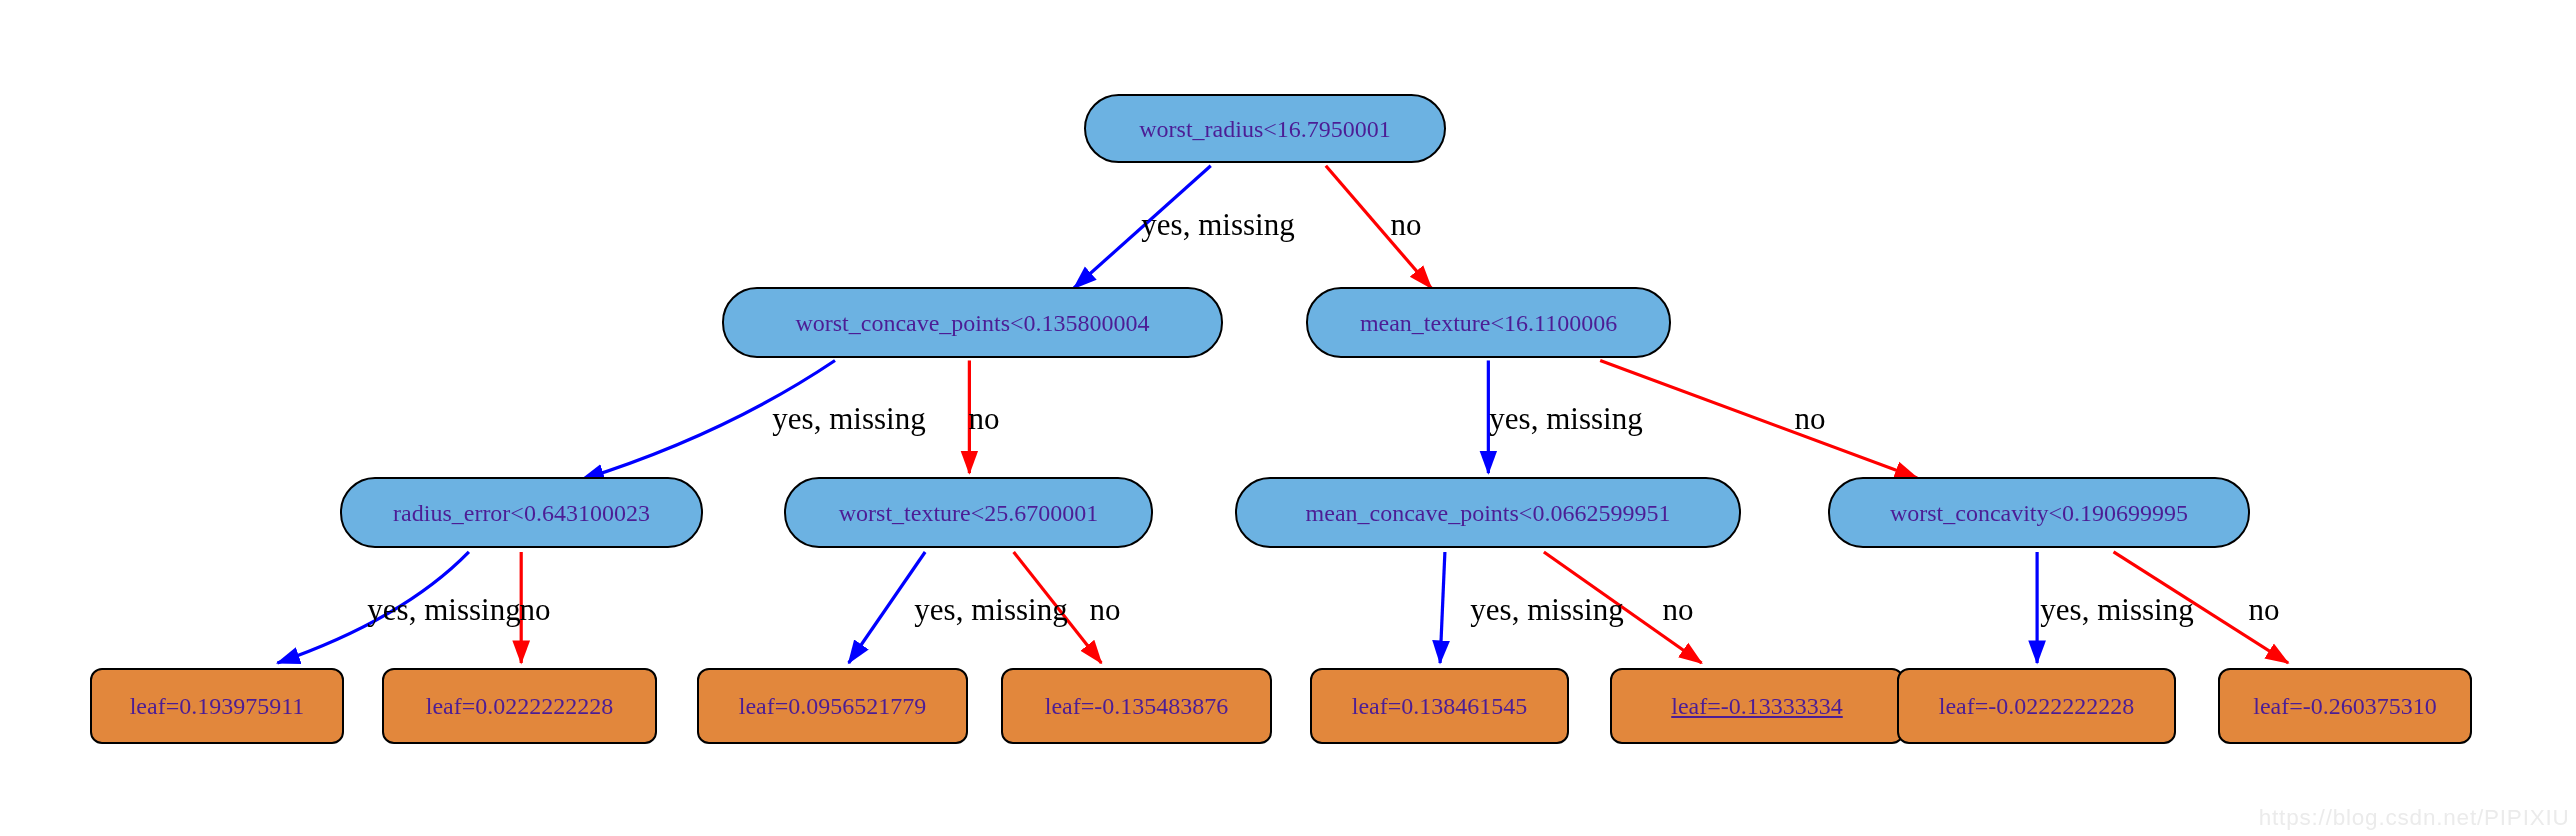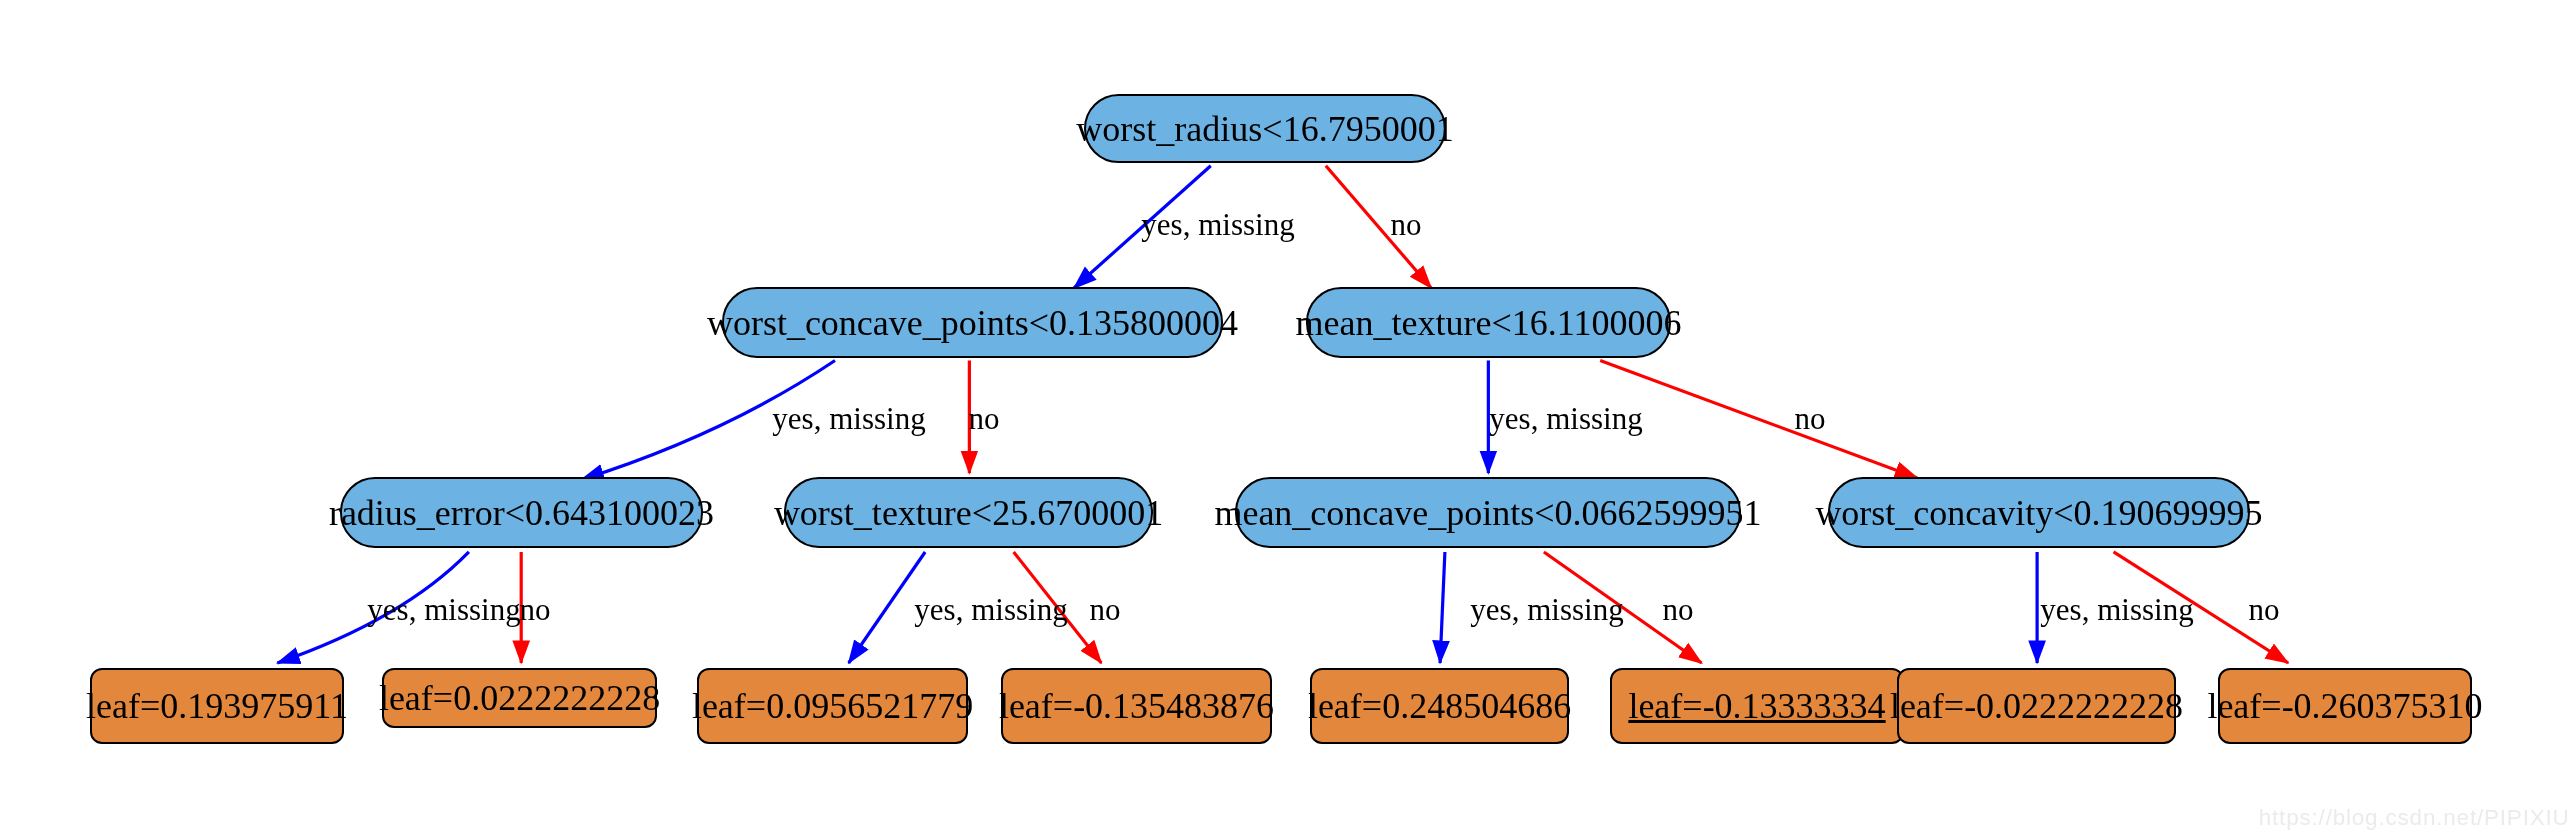--- a/index.html
+++ b/index.html
@@ -27,22 +27,22 @@
   .edge-no  { stroke: var(--no-color, #ff0000);  stroke-width: 4; fill: none; }
   .arrowhead-yes { fill: var(--yes-color, #0000ff); }
   .arrowhead-no  { fill: var(--no-color, #ff0000); }
   .node {
     position: absolute;
     display: flex;
     align-items: center;
     justify-content: center;
     box-sizing: border-box;
     border: 2.4px solid var(--border-color, #000000);
-    font-size: 36px;
-    color: #000000;
+    font-size: 24px;
+    color: #4c1d95;
     white-space: nowrap;
     line-height: 1;
   }
   .node.decision {
     background: var(--decision-fill, #6cb2e2);
     border-radius: 35px;
   }
   .node.leaf {
     background: var(--leaf-fill, #e2873c);
     border-radius: 12px;
@@ -98,24 +98,24 @@
 
   <div class="node decision" style="left:1084px; top:94px; width:362px; height:69px;">worst_radius&lt;16.7950001</div>
   <div class="node decision" style="left:722px; top:287px; width:501px; height:71px;">worst_concave_points&lt;0.135800004</div>
   <div class="node decision" style="left:1306px; top:287px; width:365px; height:71px;">mean_texture&lt;16.1100006</div>
   <div class="node decision" style="left:340px; top:477px; width:363px; height:71px;">radius_error&lt;0.643100023</div>
   <div class="node decision" style="left:784px; top:477px; width:369px; height:71px;">worst_texture&lt;25.6700001</div>
   <div class="node decision" style="left:1235px; top:477px; width:506px; height:71px;">mean_concave_points&lt;0.0662599951</div>
   <div class="node decision" style="left:1828px; top:477px; width:422px; height:71px;">worst_concavity&lt;0.190699995</div>
 
   <div class="node leaf" style="left:90px; top:668px; width:254px; height:76px;">leaf=0.193975911</div>
-  <div class="node leaf" style="left:382px; top:668px; width:275px; height:60px;">leaf=0.0222222228</div>
+  <div class="node leaf" style="left:382px; top:668px; width:275px; height:76px;">leaf=0.0222222228</div>
   <div class="node leaf" style="left:697px; top:668px; width:271px; height:76px;">leaf=0.0956521779</div>
   <div class="node leaf" style="left:1001px; top:668px; width:271px; height:76px;">leaf=-0.135483876</div>
-  <div class="node leaf" style="left:1310px; top:668px; width:259px; height:76px;">leaf=0.248504686</div>
+  <div class="node leaf" style="left:1310px; top:668px; width:259px; height:76px;">leaf=0.138461545</div>
   <div class="node leaf" style="left:1610px; top:668px; width:294px; height:76px;text-decoration:underline;">leaf=-0.13333334</div>
   <div class="node leaf" style="left:1897px; top:668px; width:279px; height:76px;">leaf=-0.0222222228</div>
   <div class="node leaf" style="left:2218px; top:668px; width:254px; height:76px;">leaf=-0.260375310</div>
 
   <div class="edge-label" style="left:1218px; top:224px;">yes, missing</div>
   <div class="edge-label" style="left:1406px; top:224px;">no</div>
   <div class="edge-label" style="left:849px; top:418px;">yes, missing</div>
   <div class="edge-label" style="left:984px; top:418px;">no</div>
   <div class="edge-label" style="left:1566px; top:418px;">yes, missing</div>
   <div class="edge-label" style="left:1810px; top:418px;">no</div>

